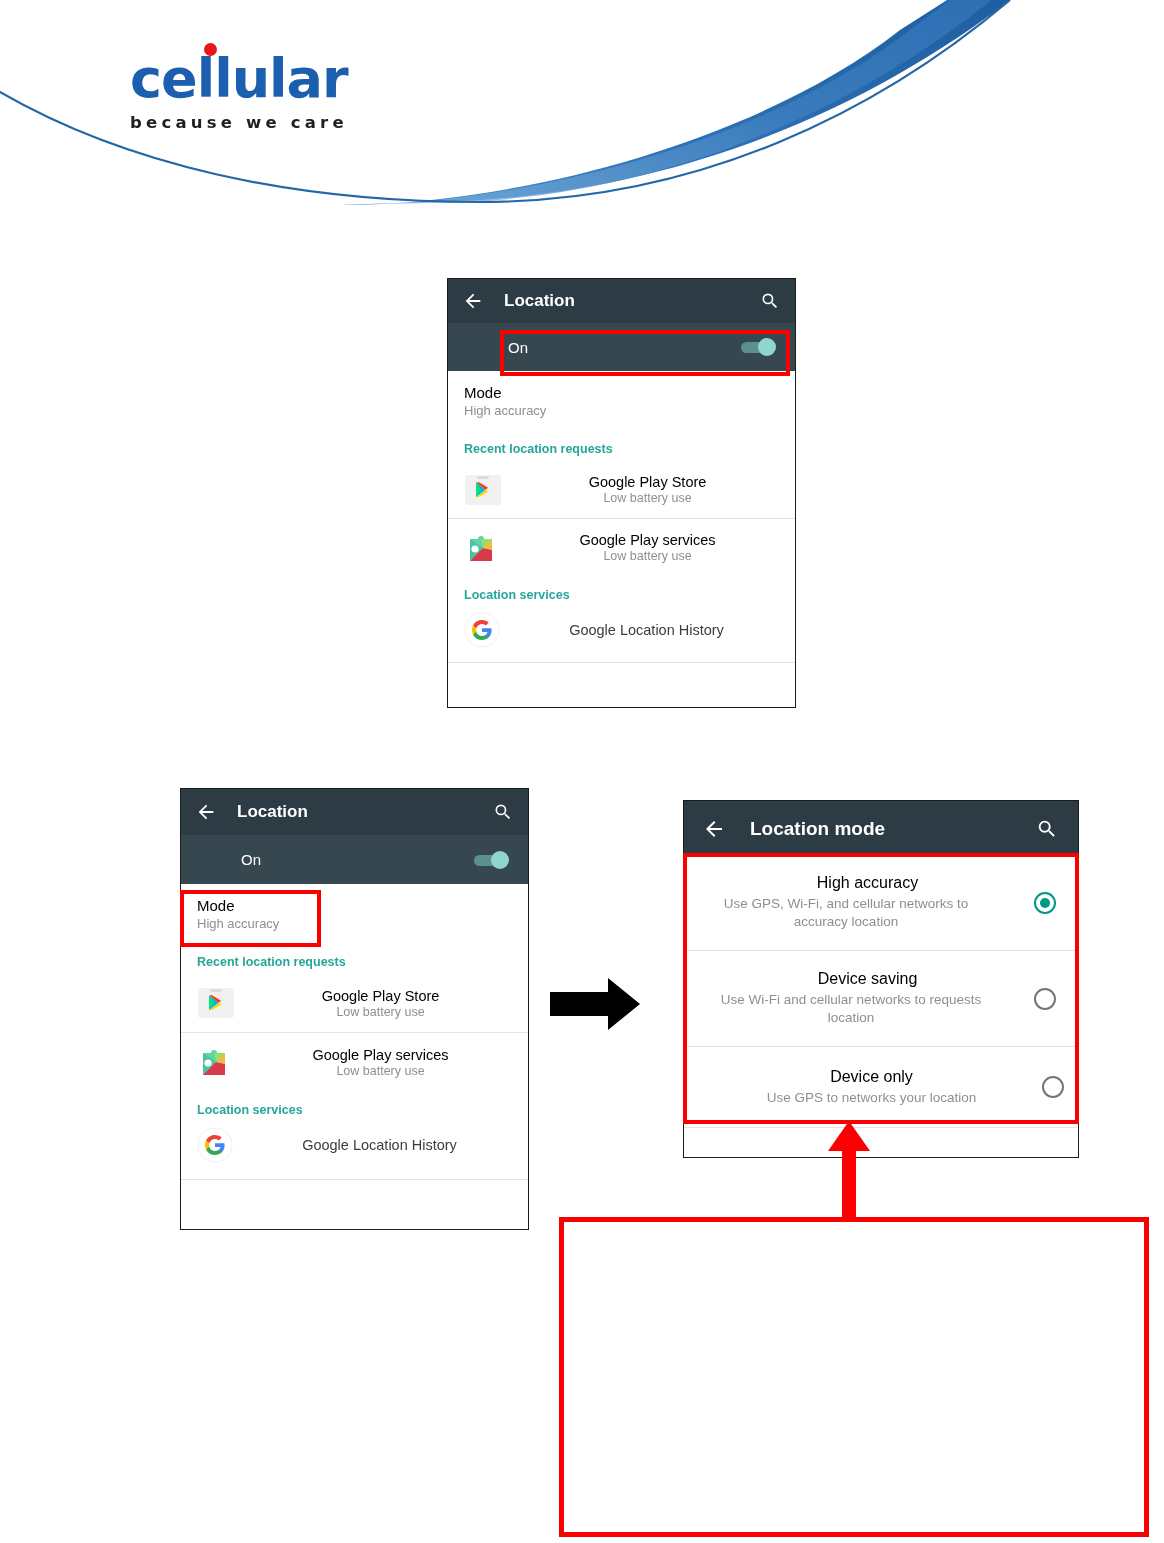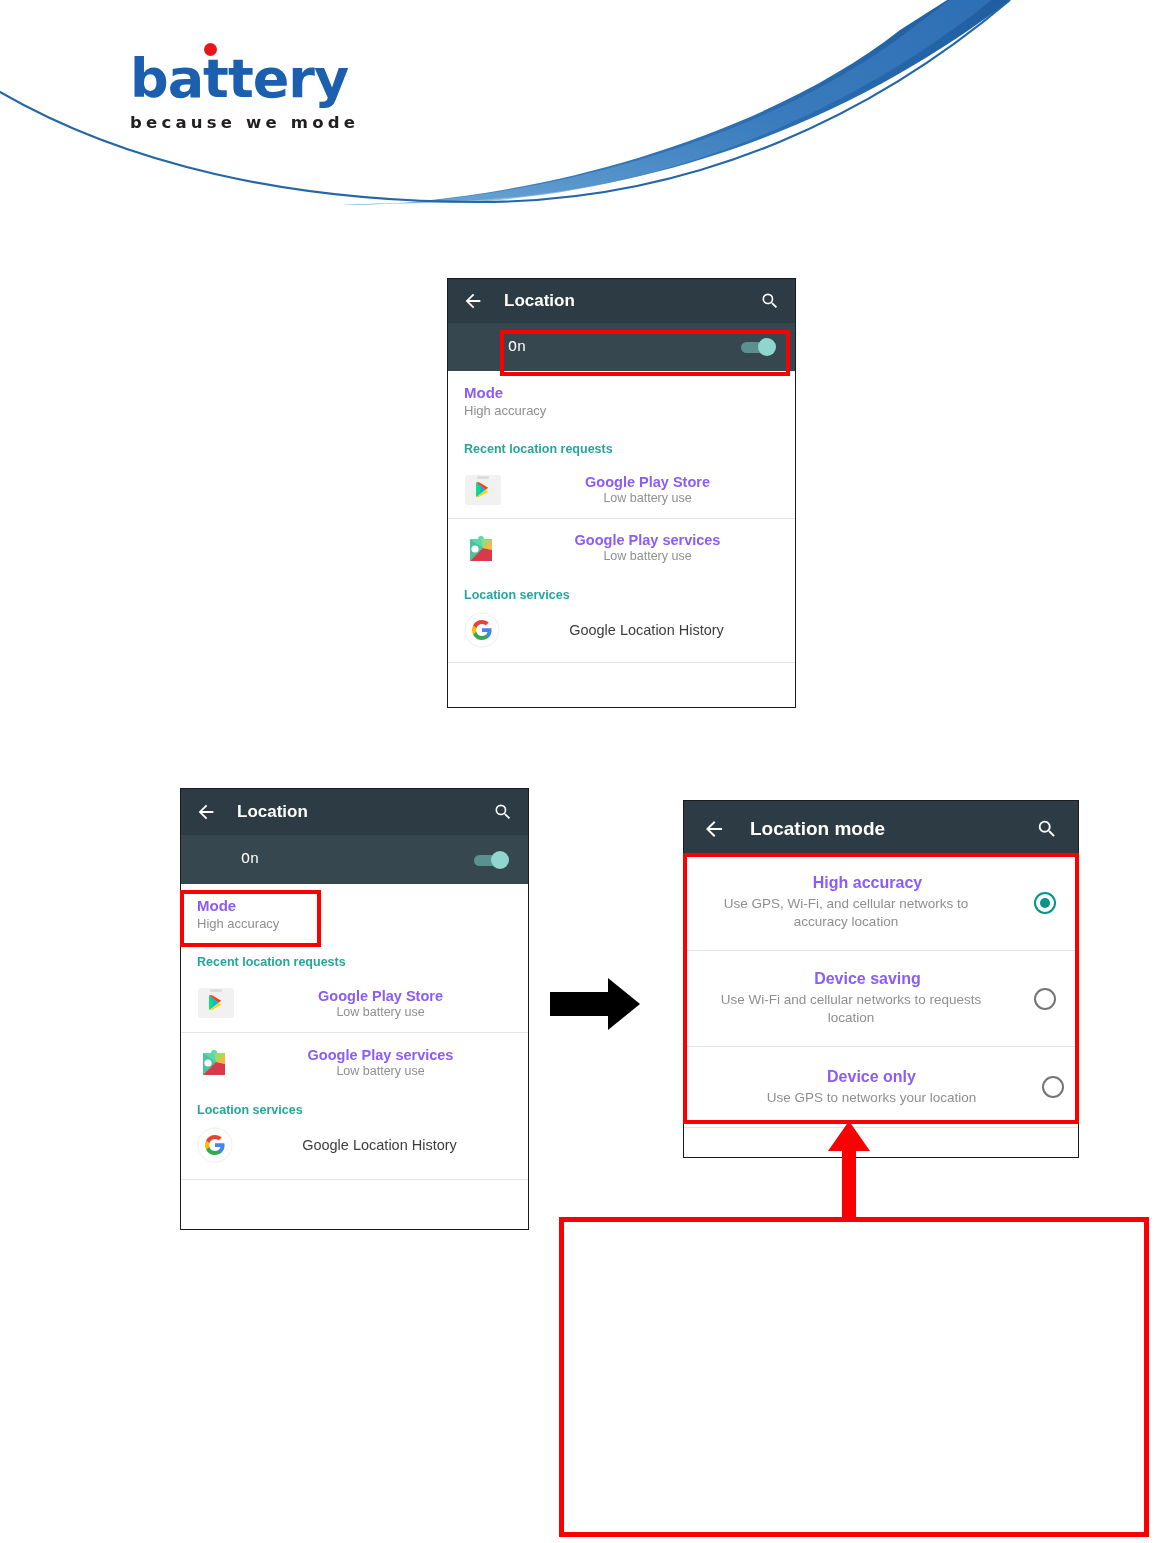--- a/index.html
+++ b/index.html
@@ -89,21 +89,20 @@
   }
   .app-bar .search-icon {
     flex: 0 0 auto;
     display: block;
   }
   .master-switch-row {
     background: #37474f;
     display: flex;
     align-items: center;
     box-sizing: border-box;
-    font-family: Liberation Mono, monospace;
   }
   .master-switch-row .ms-label {
     color: #ffffff;
     flex: 1 1 auto;
   }
   .toggle {
     position: relative;
     flex: 0 0 auto;
   }
   .toggle .track {
@@ -114,21 +113,21 @@
   }
   .toggle .knob {
     position: absolute;
     border-radius: 50%;
     background: #8fd6ce;
   }
   .section-header {
     color: #26a69a;
     font-weight: bold;
   }
-  .pref-title { color: #8b5cf6; font-weight: bold; }
+  .pref-title { color: #000000; font-weight: normal; }
   .pref-sub   { color: #8f8f8f; }
   .divider    { background: #e4e4e4; height: 1px; width: 100%; }
   .list-row   { display: flex; align-items: center; box-sizing: border-box; }
   .app-icon   { position: relative; flex: 0 0 auto; }
   .row-texts  { flex: 1 1 auto; text-align: center; }
 
   
   .redbox {
     position: absolute;
     border: 4px solid #fa0000;
@@ -182,23 +181,23 @@
         <stop offset="50%" stop-color="#3f80c0"></stop>
         <stop offset="100%" stop-color="#2e72b8"></stop>
       </linearGradient>
     </defs>
     <path d="M 340 215 C 520 215 760 150 900 40 L 1010 -30 L 1010 10 C 880 110 700 195 480 210 Z" fill="url(#swooshGrad)"></path>
     <path d="M 340 215 C 520 216 770 152 915 36 L 1005 -32 L 1010 -5 C 880 105 690 200 470 212 Z" fill="url(#swooshGrad2)" opacity="0.75"></path>
     <path d="M -20 90 C 120 178 300 212 480 212 C 700 212 880 120 1010 10" fill="none" stroke="#2466a8" stroke-width="2.2"></path>
   </svg>
 
   <div id="brand-logo">
-    <span id="logo-wordmark">battery</span>
+    <span id="logo-wordmark">cellular</span>
     <span id="logo-dot"></span>
-    <span id="logo-tagline">because we mode</span>
+    <span id="logo-tagline">because we care</span>
   </div>
 </div>
 
 <div class="android-panel" id="panel-top" style="left:447px; top:278px; width:349px; height:430px;">
 
   <div class="app-bar" style="height:44px; padding:0 15px 0 14px;">
     <svg class="back-icon" width="22" height="22" viewBox="0 0 24 24">
       <path d="M20 11H7.8l5.6-5.6L12 4l-8 8 8 8 1.4-1.4L7.8 13H20z" fill="#ffffff"></path>
     </svg>
     <span class="app-title" style="font-size:17px; margin-left:20px;">Location</span>

